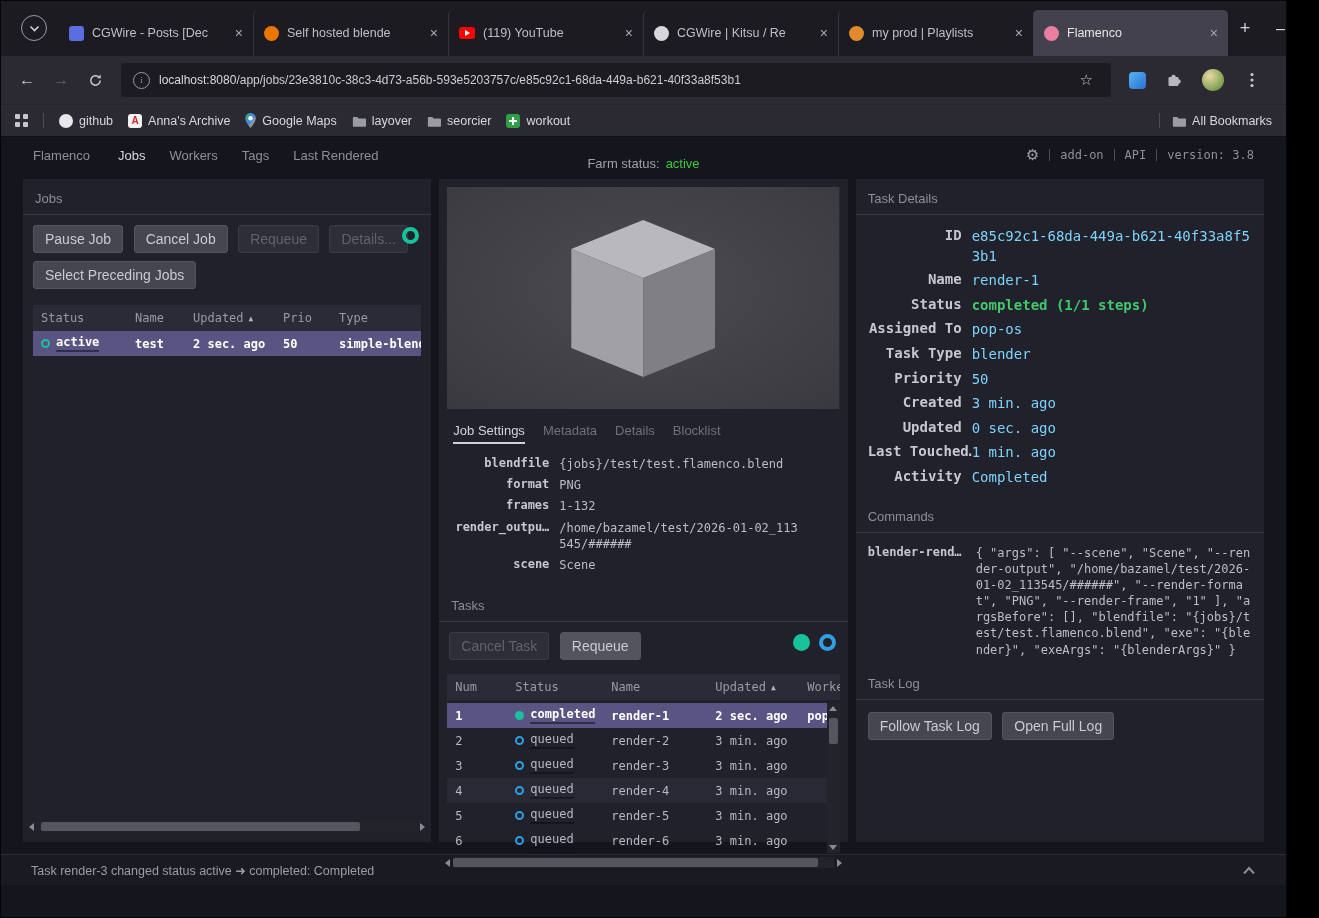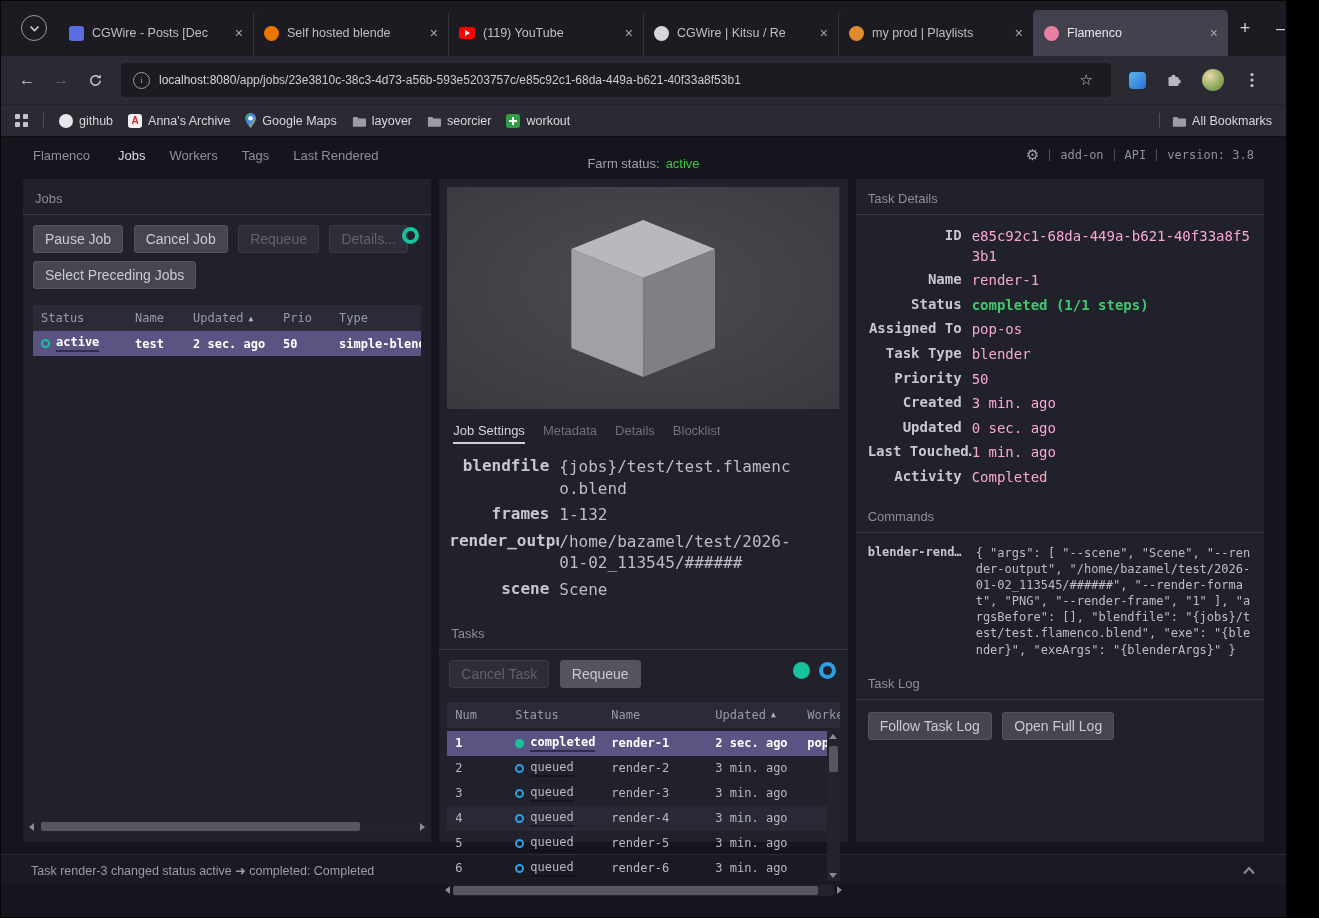--- a/index.html
+++ b/index.html
@@ -103,36 +103,36 @@
   .tri.up{border-left:4px solid transparent;border-right:4px solid transparent;border-bottom:5px solid #8a8b94;}
   .tri.down{border-left:4px solid transparent;border-right:4px solid transparent;border-top:5px solid #8a8b94;}
   .htrack{flex:1;height:11px;background:#22232b;border-radius:2px;position:relative;}
   .hthumb{position:absolute;top:1px;bottom:1px;background:#55565f;border-radius:2px;cursor:grab;}
 
   
   .preview{height:222px;margin:8px 8px 0;flex:none;}
   .dtabs{display:flex;gap:18px;padding:14px 14px 0;font-size:13px;flex:none;}
   .dtab{color:#70717c;padding-bottom:6px;cursor:pointer;}
   .dtab.current{color:#d3d4dc;border-bottom:2px solid #cfd0d9;padding-bottom:4px;}
-  .settings{padding:12px 10px 4px;font-family:"DejaVu Sans Mono","Liberation Mono",monospace;font-size:16px;flex:none;}
+  .settings{padding:12px 10px 4px;font-family:"DejaVu Sans Mono","Liberation Mono",monospace;font-size:12px;flex:none;}
   .srow{display:flex;margin-bottom:5px;}
   .skey{width:100px;flex:none;text-align:right;font-weight:bold;color:#c6c7d1;padding-right:10px;white-space:nowrap;overflow:hidden;}
   .sval{color:#bcbdc7;width:240px;word-break:break-all;line-height:1.35;}
   .tasks-title{margin-top:4px;}
   .tasks-wrap{position:relative;margin:4px 8px 0;flex:none;}
   .tasks-grid{grid-template-columns:60px 96px 104px 92px 1fr;}
   .rows-wrap{position:relative;margin-top:3px;padding-right:13px;}
   .vscroll{position:absolute;right:0;top:0;bottom:0;width:13px;background:#22232b;display:flex;flex-direction:column;align-items:center;justify-content:space-between;padding:3px 0;}
   .vthumb{position:absolute;top:15px;left:2px;width:9px;height:26px;background:#55565f;border-radius:2px;cursor:grab;}
 
   
   .fields{padding:12px 12px 4px;font-family:"DejaVu Sans Mono","Liberation Mono",monospace;font-size:14px;flex:none;}
   .frow{display:flex;margin-bottom:5px;}
   .fkey{width:94px;flex:none;text-align:right;font-weight:bold;color:#c6c7d1;padding-right:10px;white-space:nowrap;overflow:hidden;}
-  .fval{color:#f9a8d4;word-break:break-all;line-height:1.4;}
+  .fval{color:#7dd3fc;word-break:break-all;line-height:1.4;}
   .fval.green{color:#41c96d;font-weight:bold;}
   .cmd-row{display:flex;padding:12px 12px 6px;font-family:"DejaVu Sans Mono","Liberation Mono",monospace;font-size:12px;flex:none;}
   .cmd-key{width:100px;flex:none;font-weight:bold;color:#c6c7d1;padding-right:8px;white-space:nowrap;overflow:hidden;}
   .cmd-val{color:#bcbdc7;width:292px;word-break:break-all;line-height:1.35;}
   .log-btns{padding:12px;flex:none;}
 
   .status-bar{height:30px;flex:none;background:#1a1b22;border-top:1px solid #2b2c35;display:flex;align-items:center;padding:0 30px;font-size:12.5px;color:#9b9ca5;}
   .up-btn{margin-left:auto;background:none;border:none;cursor:pointer;padding:0;}
   .bottom-gap{height:32px;flex:none;background:#15161d;}
 </style>
@@ -389,20 +389,24 @@
           <span class="dtab">Metadata</span>
           <span class="dtab">Details</span>
           <span class="dtab">Blocklist</span>
         </div>
         <div class="settings">
           <div class="srow">
               <span class="skey">blendfile</span>
               <span class="sval">{jobs}/test/test.flamenco.blend</span>
             </div>
           <div class="srow">
+              <span class="skey">format</span>
+              <span class="sval">PNG</span>
+            </div>
+          <div class="srow">
               <span class="skey">frames</span>
               <span class="sval">1-132</span>
             </div>
           <div class="srow">
               <span class="skey">render_outpu…</span>
               <span class="sval">/home/bazamel/test/2026-01-02_113545/######</span>
             </div>
           <div class="srow">
               <span class="skey">scene</span>
               <span class="sval">Scene</span>

